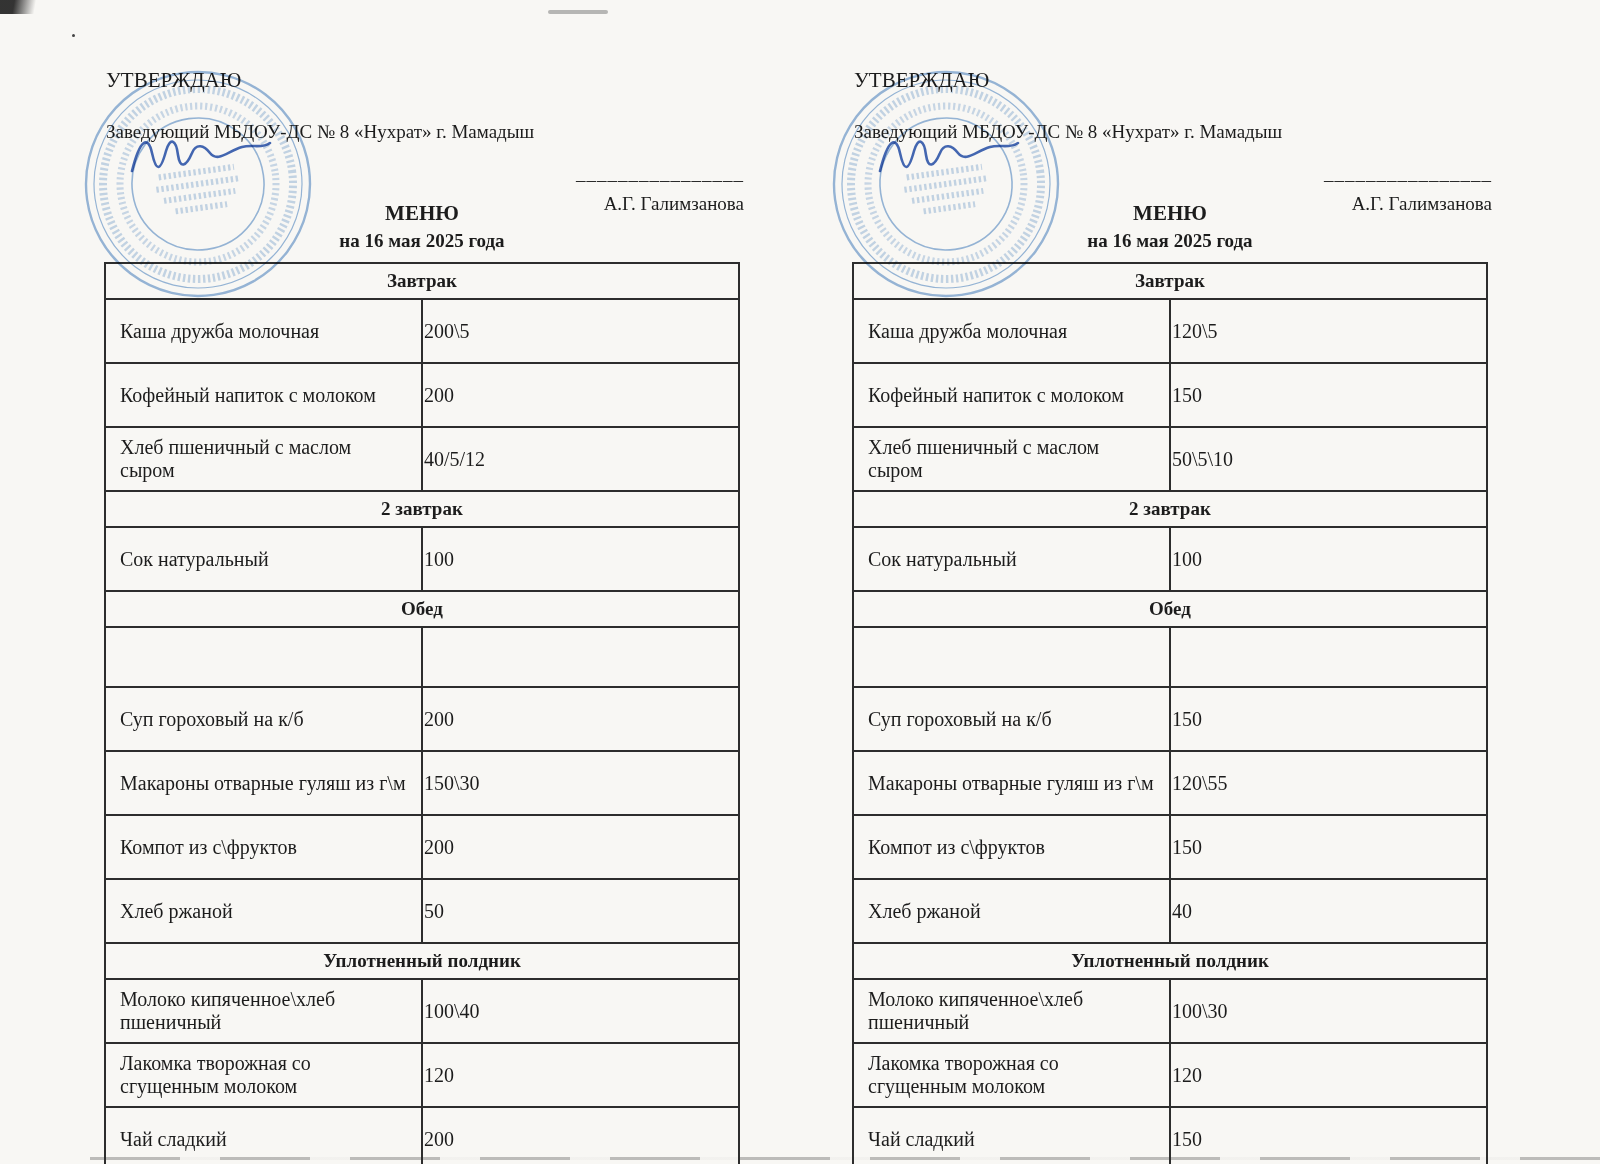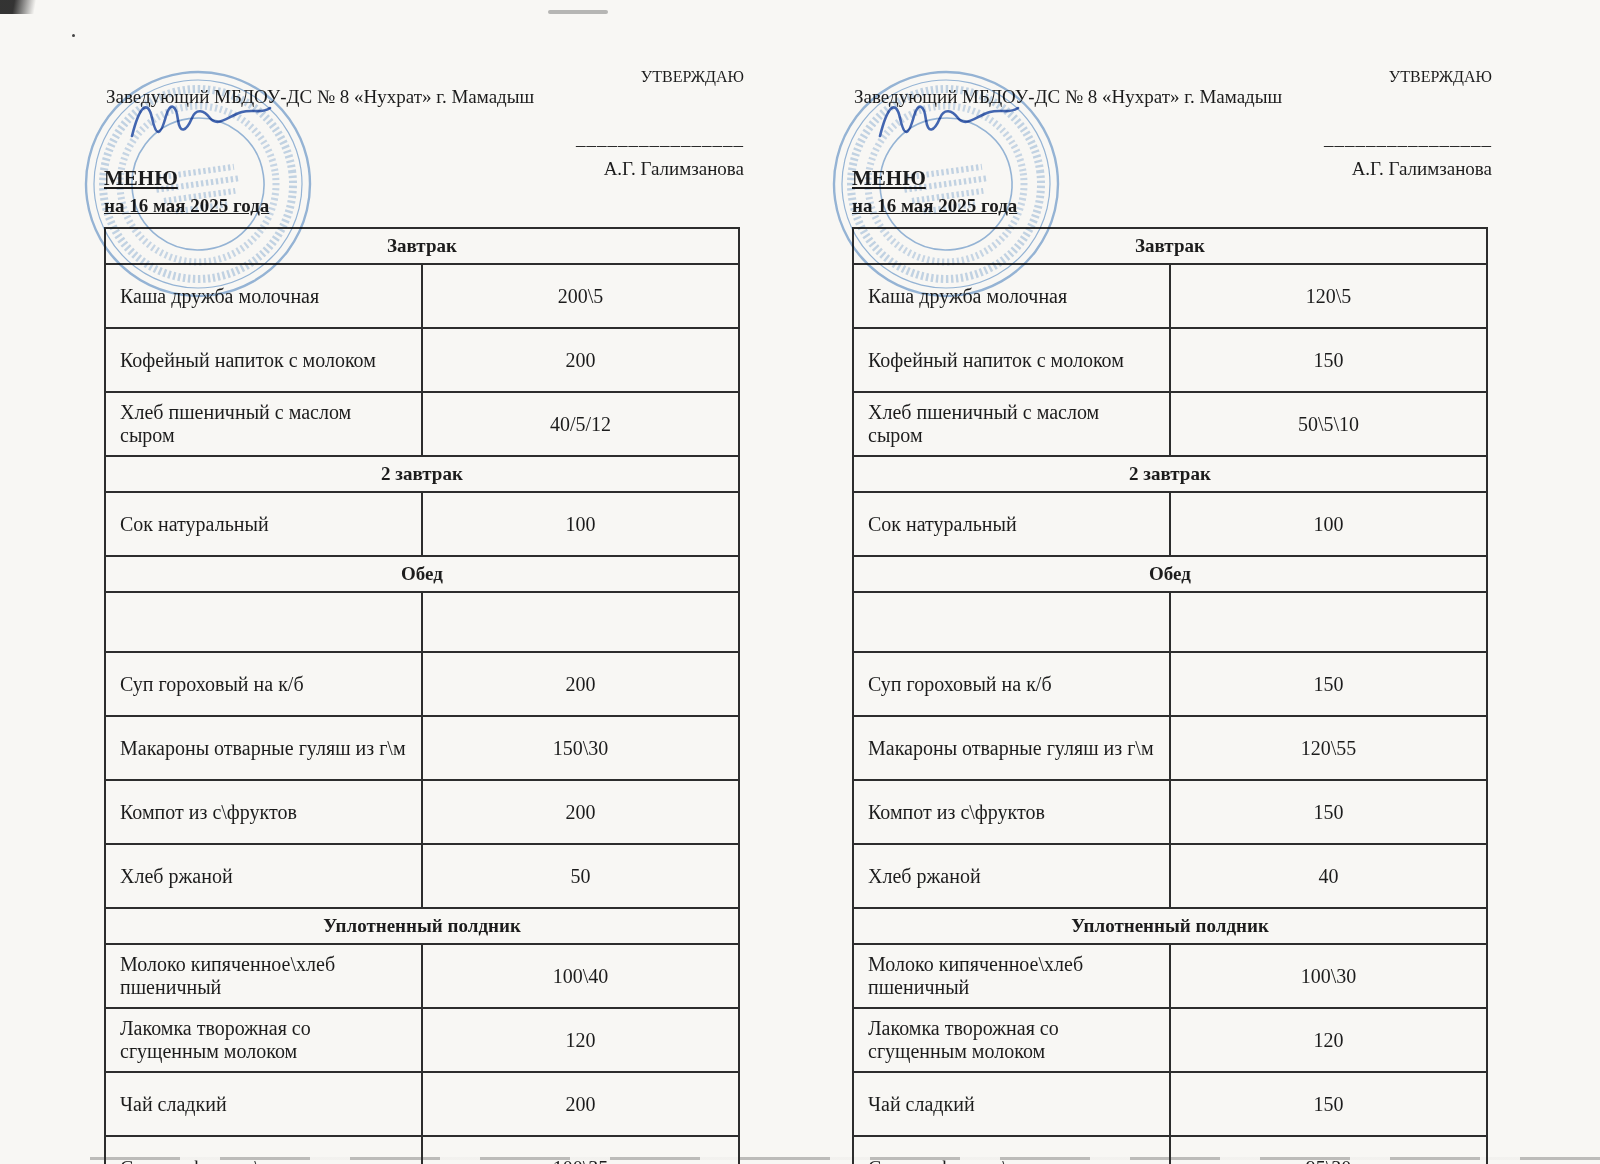--- a/index.html
+++ b/index.html
@@ -36,21 +36,21 @@
   }
 
   .sheet {
     position: absolute;
     top: 68px;
     width: 640px;
   }
   .sheet-left  { left: 104px; }
   .sheet-right { left: 852px; }
 
-  .approve-line { font-size: 16px; margin: 0 0 0 2px; text-align: right; }
+  .approve-line { font-size: 21px; margin: 0 0 28px 2px; }
   .head-line    { font-size: 19px; margin: 0 0 20px 2px; }
 
   .sig-row {
     position: relative;
     height: 34px;
     margin: 0 0 4px 2px;
     font-size: 19px;
     display: flex; align-items: flex-end; gap: 8px; flex-direction: column;
   }
   .sig-underline {
@@ -67,21 +67,21 @@
   .stamp {
     position: absolute;
     left: -26px; top: -4px;
     width: 240px; height: 240px;
     opacity: .8;
     mix-blend-mode: multiply;
     transform: rotate(-8deg);
     pointer-events: none;
   }
 
-  .title-block { width: 636px; text-align: left; text-decoration: underline; }
+  .title-block { width: 636px; text-align: center; }
   .menu-title  { font-size: 21px; font-weight: bold; margin: 2px 0 4px 0; }
   .menu-date   { font-size: 19px; font-weight: bold; margin: 0 0 10px 0; }
 
   table.menu {
     width: 636px;
     border-collapse: collapse;
     table-layout: fixed;
   }
   table.menu td {
     border: 2px solid #2d2d2d;
@@ -96,21 +96,21 @@
   td.dish {
     font-size: 20px;
     padding: 4px 14px 4px 14px;
     height: 54px;
     vertical-align: middle;
     width: 466px;
     border-radius: 32px;
   }
   td.portion {
     font-size: 20px;
-    text-align: center;
+    text-align: left;
     vertical-align: middle;
   }
   tr.empty-row td { height: 50px; }
 </style>
 </head>
 <body>
 
 <div class="artifact-corner"></div>
 <div class="artifact-dot"></div>
 <div class="artifact-top-mid"></div>

